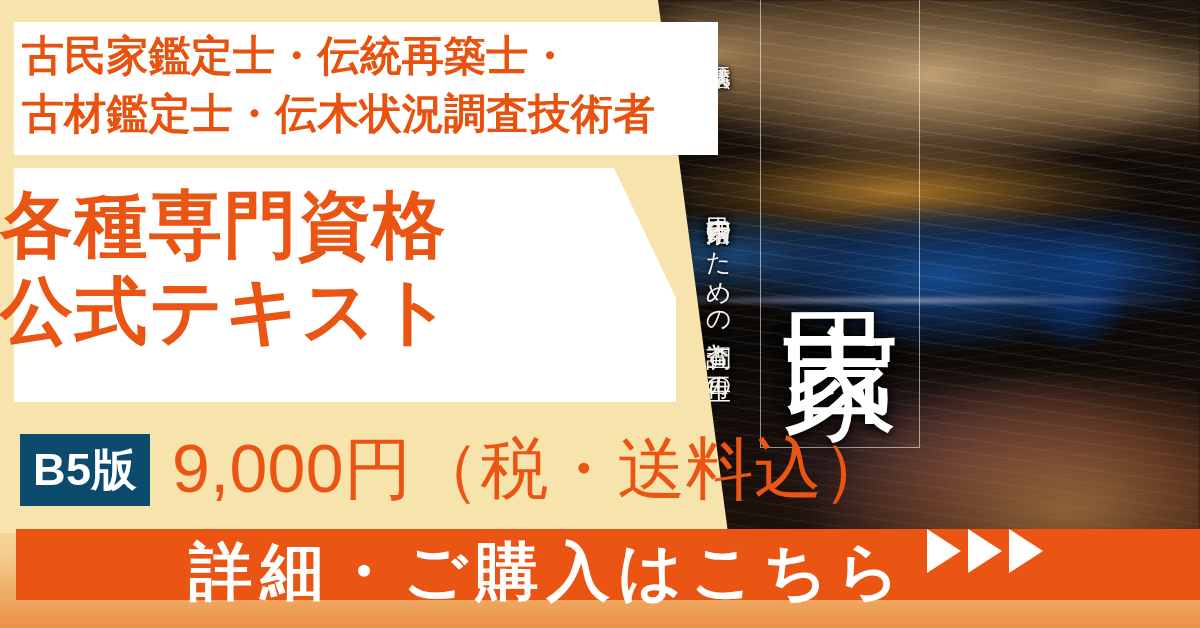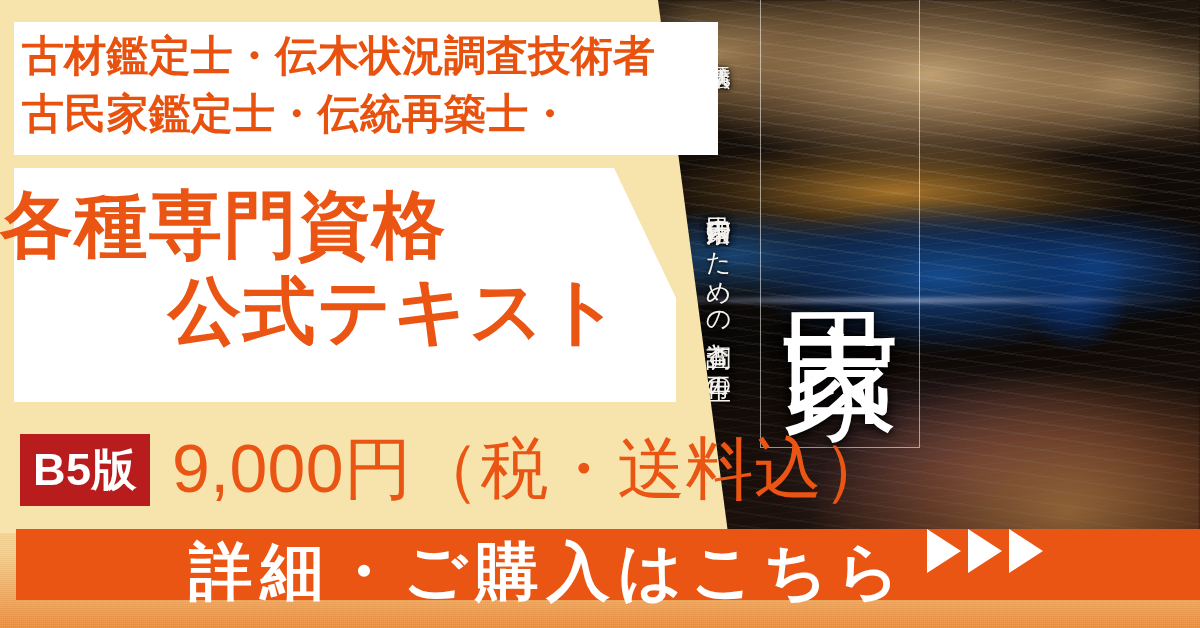--- a/index.html
+++ b/index.html
@@ -169,32 +169,32 @@
     left:0; top:182px; width:676px;
     color:#ea5514;
     font-family:"Liberation Sans", sans-serif;
     font-weight:700;
     font-size:73px;
     line-height:1.18;
     letter-spacing:.02em;
     white-space:nowrap;
   }
   .headline .l1 { display:block; }
-  .headline .l2 { display:block; padding-left:168px; }
+  .headline .l2 { display:block; }
 
   
   .price-row {
     position:absolute;
     left:0; top:424px;
     display:flex; align-items:center;
   }
   .b5-badge {
     margin-left:20px;
     width:130px; height:72px;
-    background:#b91c1c;
+    background:#0c4a6e;
     color:#ffffff;
     font-family:"Liberation Sans", sans-serif;
     font-weight:700;
     font-size:45px;
     display:flex; align-items:center; justify-content:center;
     letter-spacing:.01em;
   }
   .price-text {
     margin-left:22px;
     color:#ea5514;
@@ -252,22 +252,22 @@
   <div class="cover-title-box">
     <div class="cover-title">古民家</div>
   </div>
 
   <div class="cream-wedge"></div>
 
   <div class="panel panel-top"></div>
   <div class="panel-main-inner"></div>
 
   <div class="qual-text">
+    <div>古民家鑑定士・伝統再築士・</div>
     <div>古材鑑定士・伝木状況調査技術者</div>
-    <div>古民家鑑定士・伝統再築士・</div>
   </div>
 
   <div class="headline">
     <span class="l1">各種専門資格</span>
     <span class="l2">公式テキスト</span>
   </div>
 
   <div class="price-row">
     <div class="b5-badge">B5版</div>
     <div class="price-text">9,000円（税・送料込）</div>

